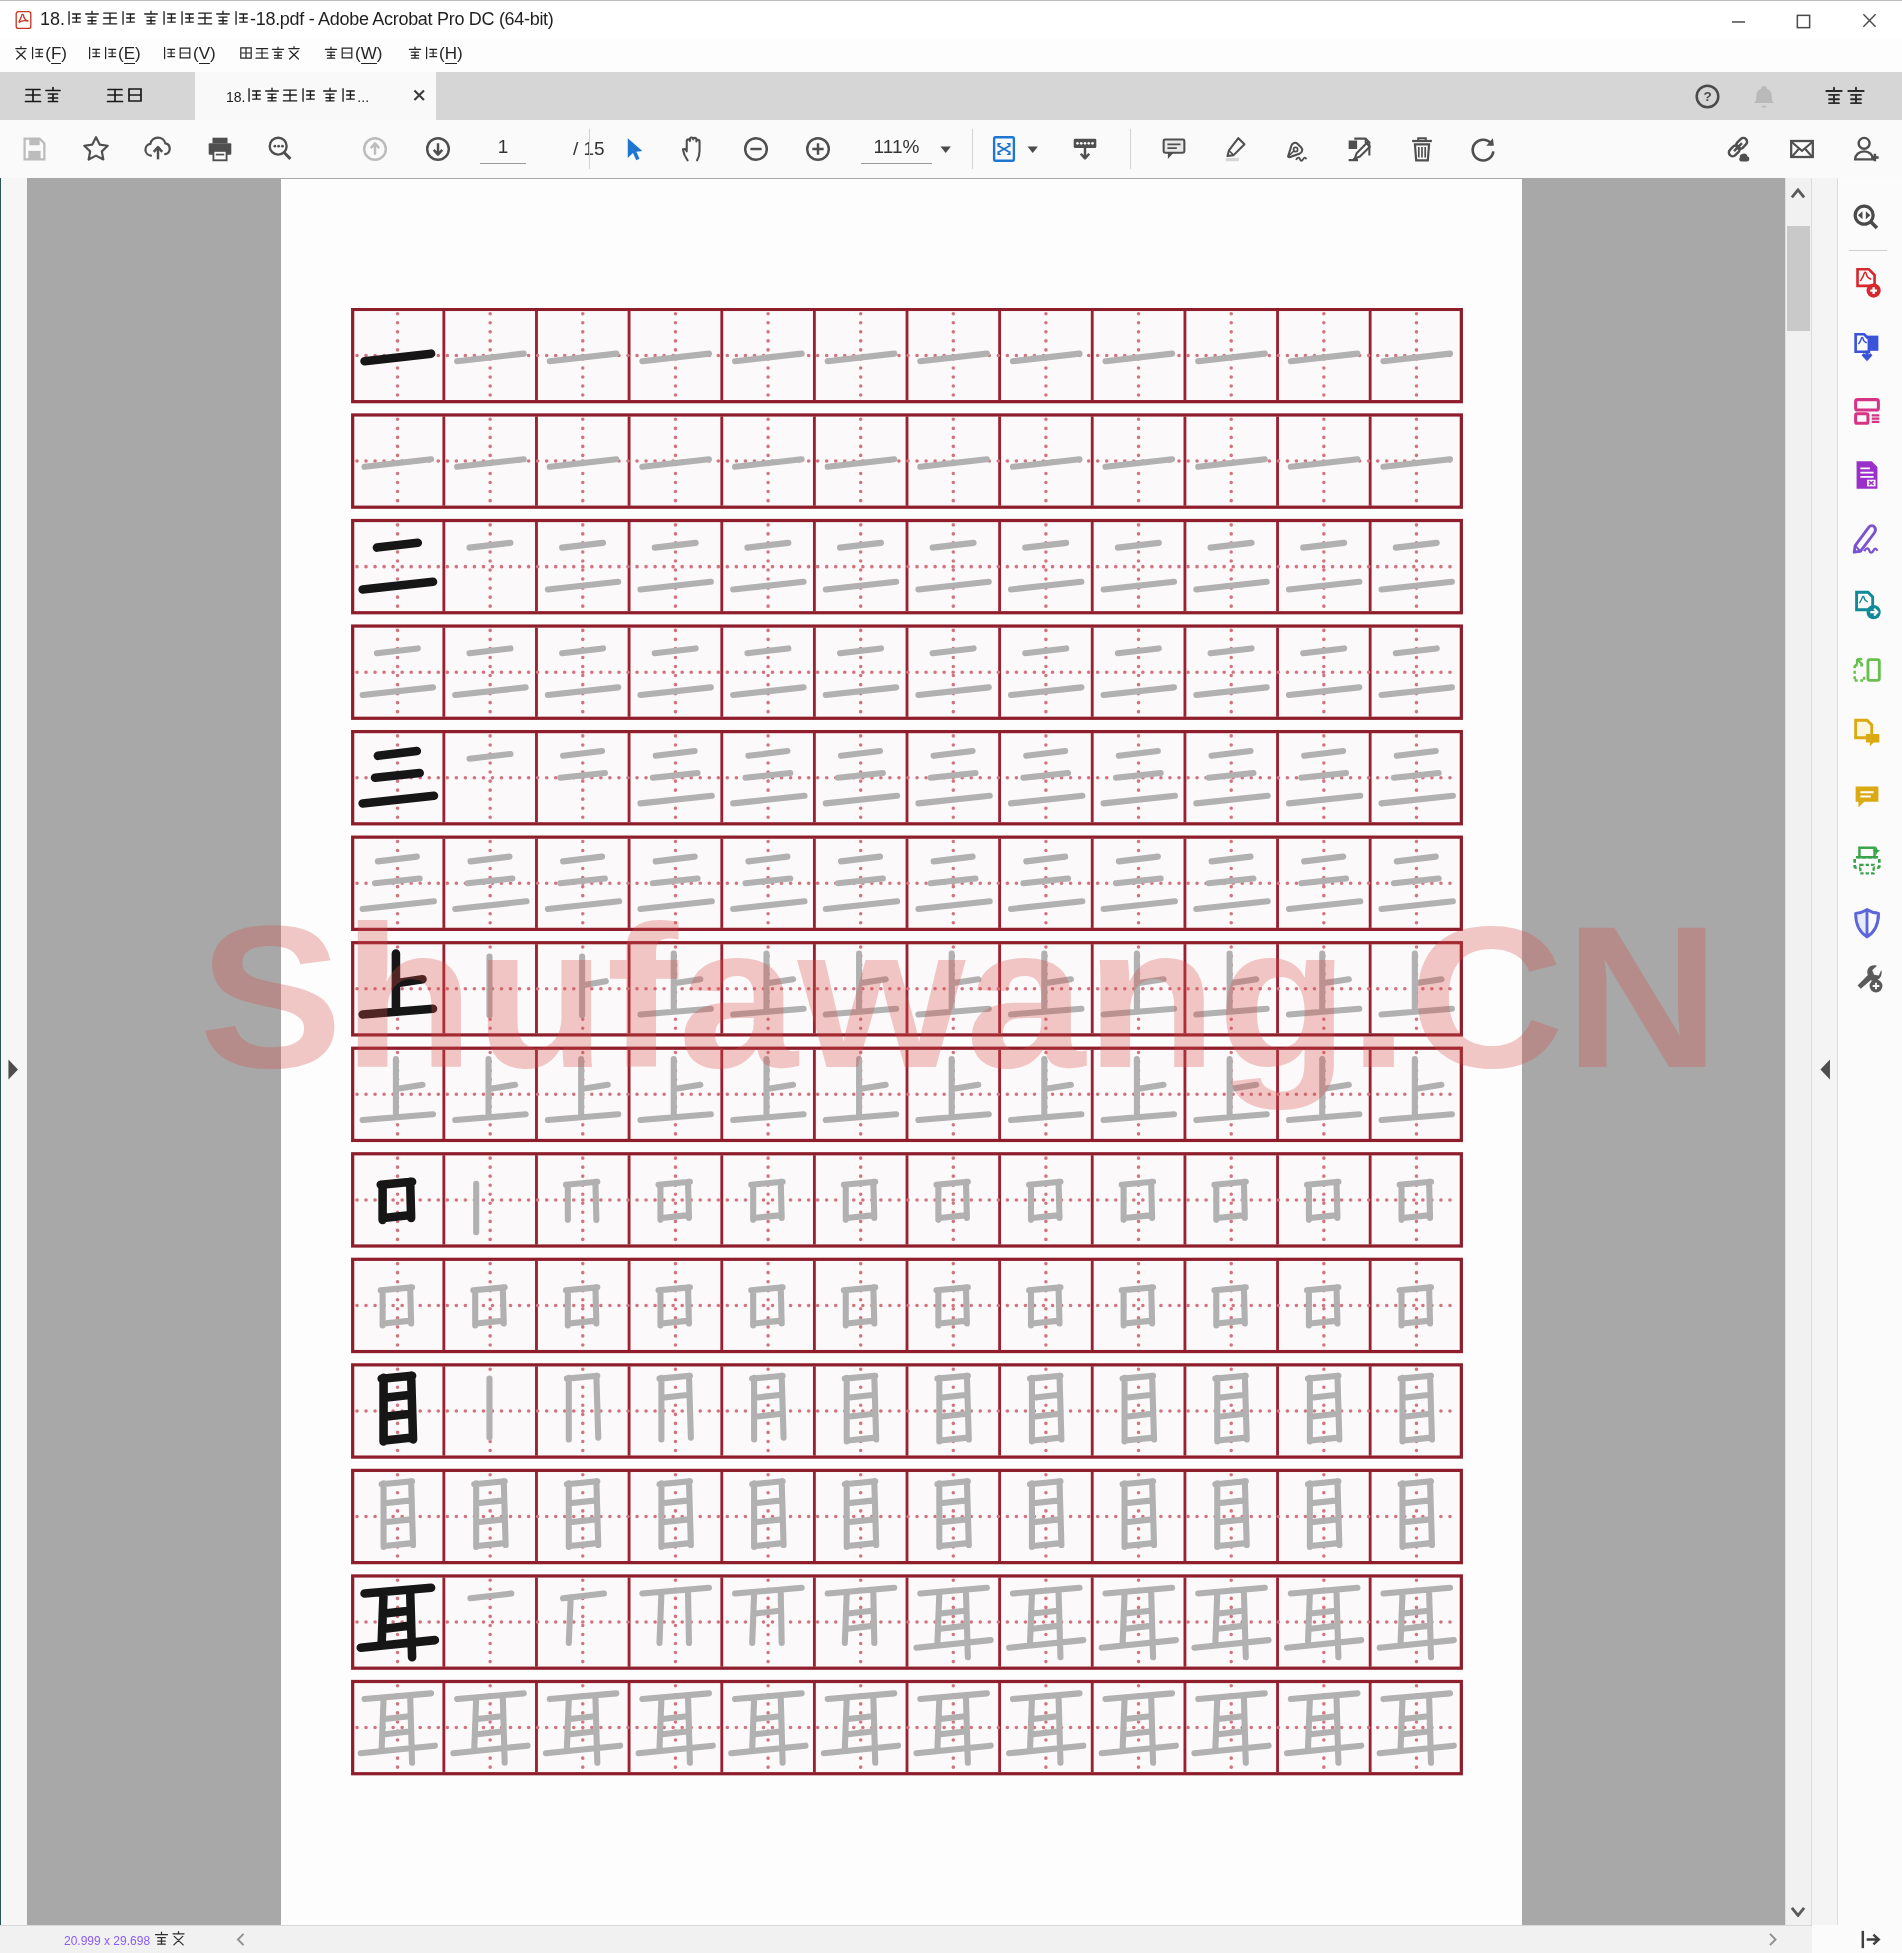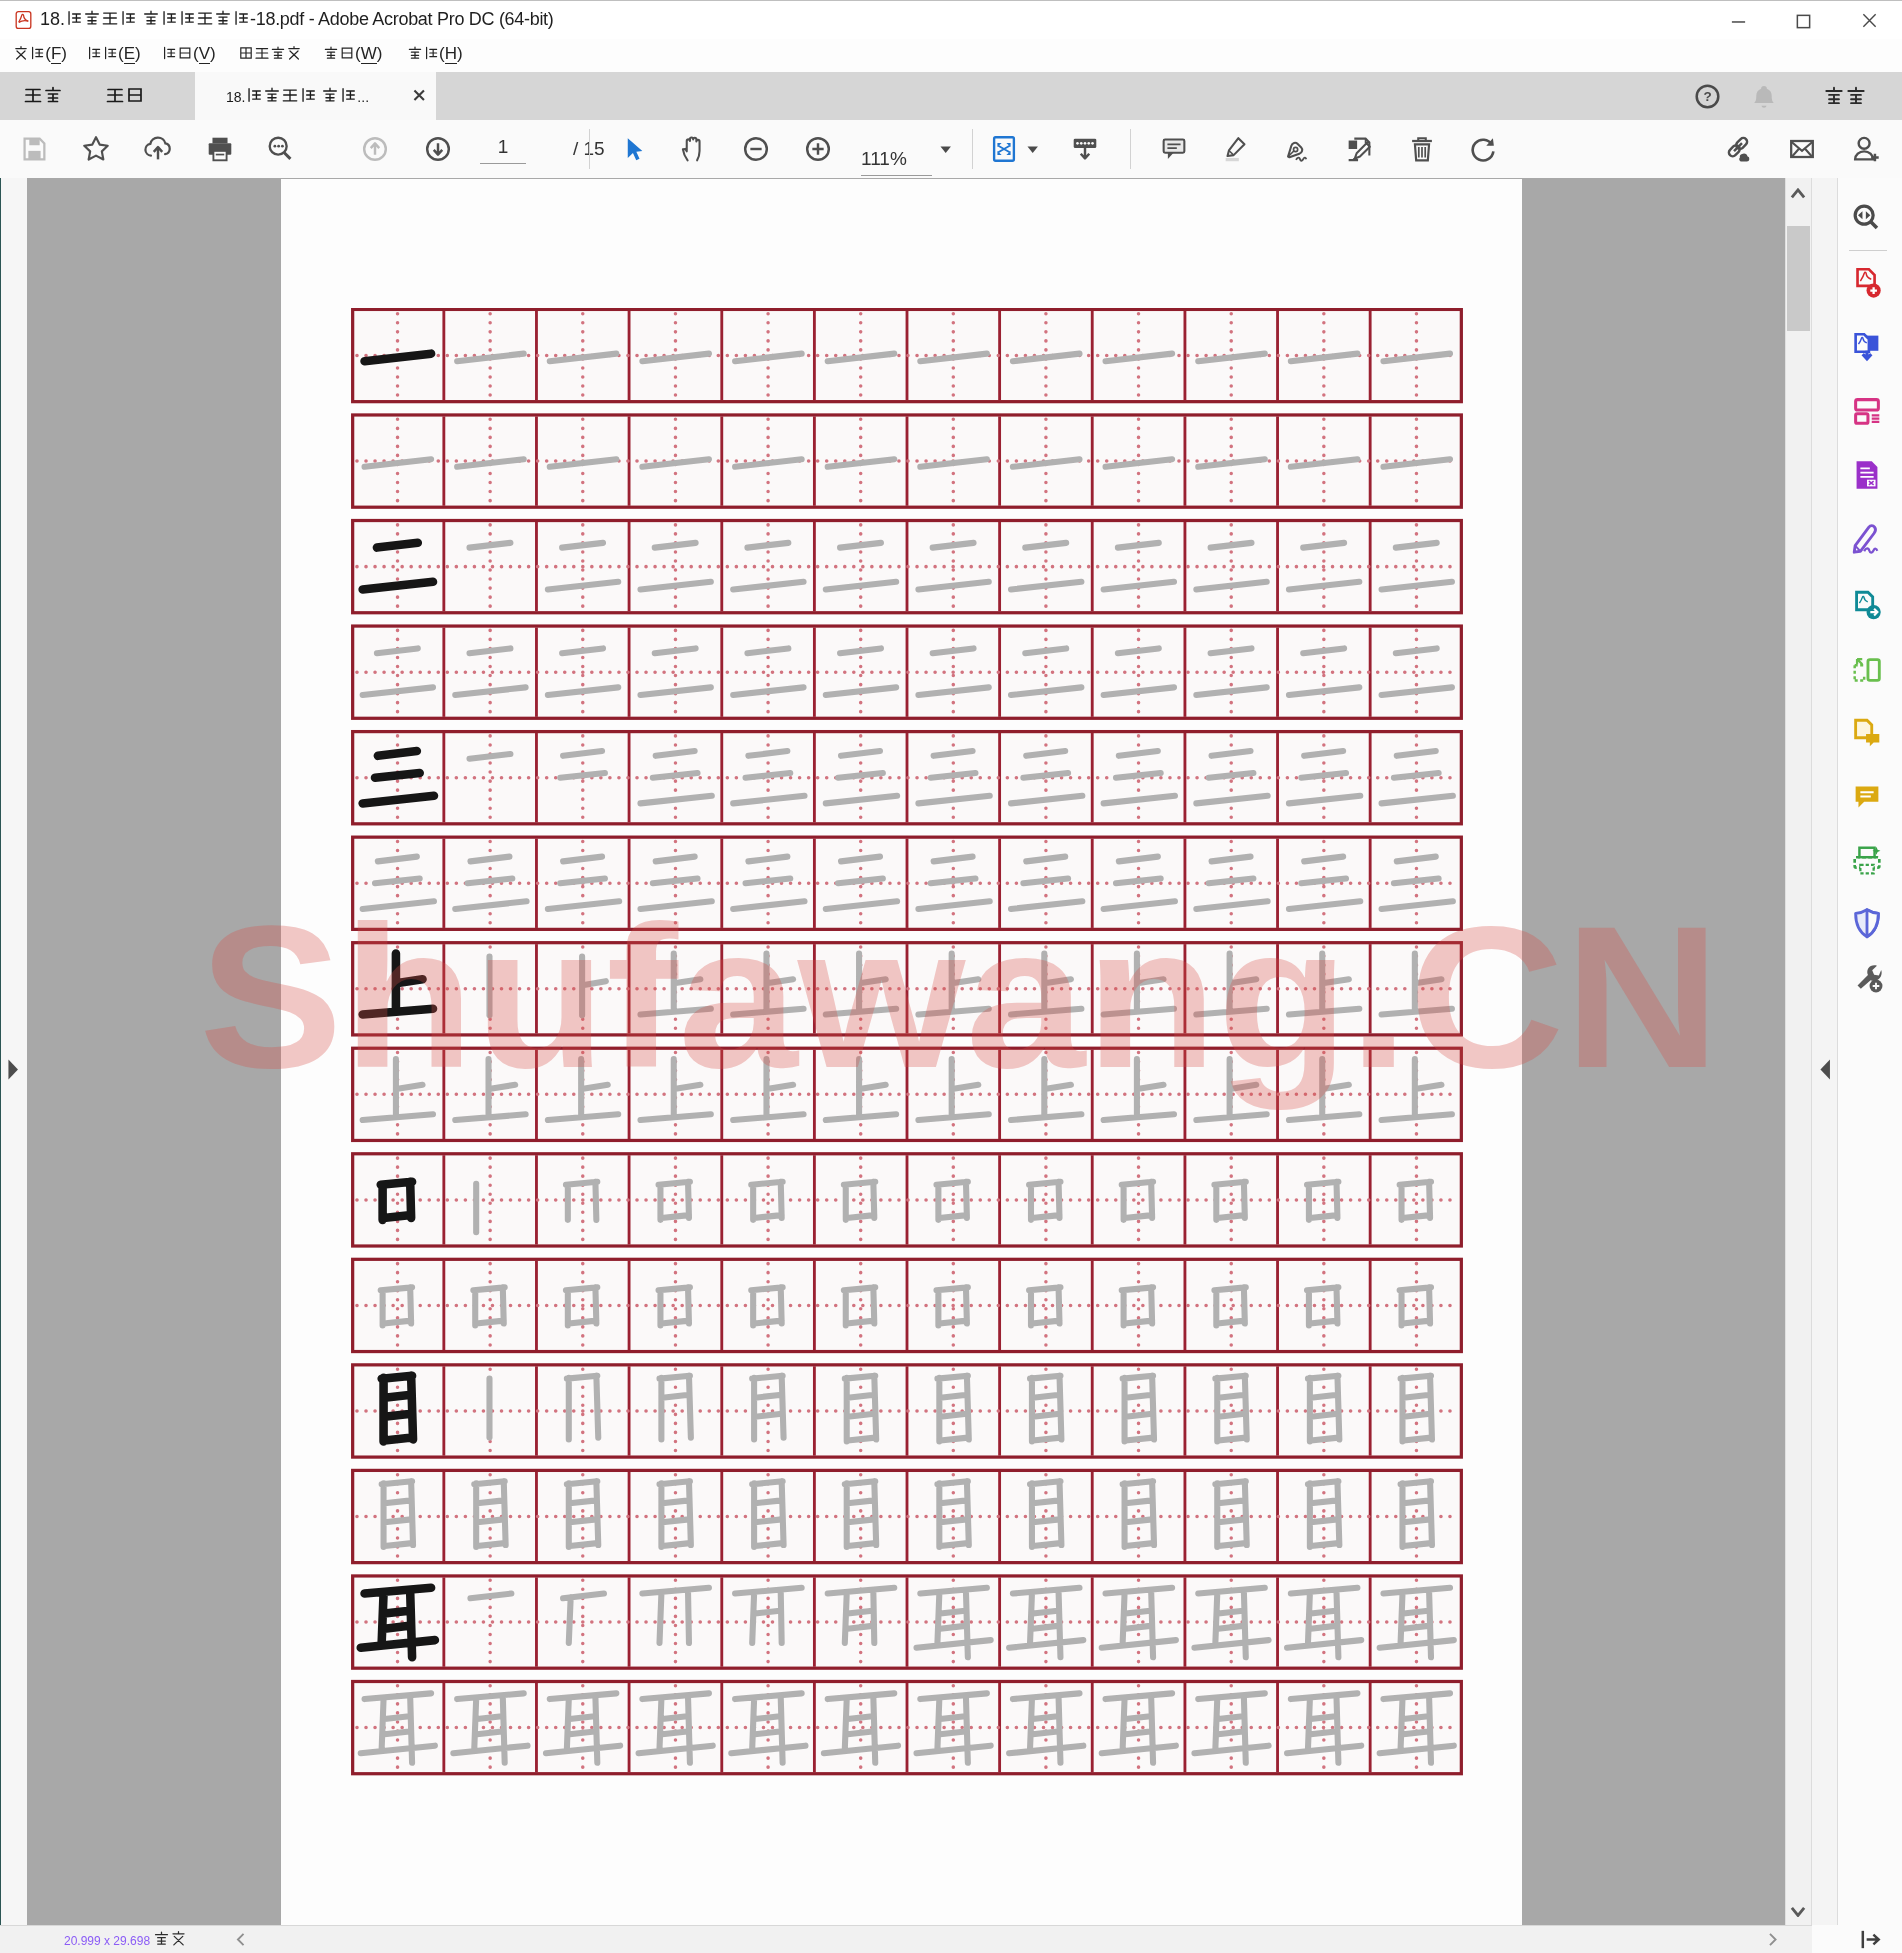--- a/index.html
+++ b/index.html
@@ -223,21 +223,21 @@
 <svg class="ab" style="left:740px;top:133px" width="32" height="32" viewBox="0 0 34 34">
       <circle cx="17" cy="17" r="11.5" fill="none" stroke="#4f4f4f" stroke-width="2.6"></circle>
       <path d="M11 17 H23" stroke="#4f4f4f" stroke-width="2.6"></path>
     </svg>
 
 <svg class="ab" style="left:802px;top:133px" width="32" height="32" viewBox="0 0 34 34">
       <circle cx="17" cy="17" r="11.5" fill="none" stroke="#4f4f4f" stroke-width="2.6"></circle>
       <path d="M11 17 H23 M17 11 V23" stroke="#4f4f4f" stroke-width="2.6"></path>
     </svg>
 
-<div class="t" style="left:861px;top:136px;width:71px;height:27px;border-bottom:1.9px solid #9a9a9a;font-size:19px;color:#333;text-align:left;margin-top:12px;">111%</div>
+<div class="t" style="left:861px;top:136px;width:71px;height:27px;border-bottom:1.9px solid #9a9a9a;font-size:19px;color:#333;text-align:center;">111%</div>
 
 <svg class="ab" style="left:940px;top:146px" width="11.4" height="7.6" viewBox="0 0 12 8">
       <path d="M0.5 0.5 H11.5 L6 7.5 Z" fill="#4a4a4a"></path>
     </svg>
 
 <div class="t" style="left:972px;top:129px;width:1px;height:40px;background:#d2d2d2;"></div>
 
 <svg class="ab" style="left:988px;top:133px" width="32" height="32" viewBox="0 0 34 34">
       <rect x="6.5" y="4.5" width="21" height="25" rx="1.5" fill="none" stroke="#1f76d2" stroke-width="2.5"></rect>
       <path d="M11 13.5 L23 20.5 M11 20.5 L23 13.5" stroke="#1f76d2" stroke-width="2"></path>

